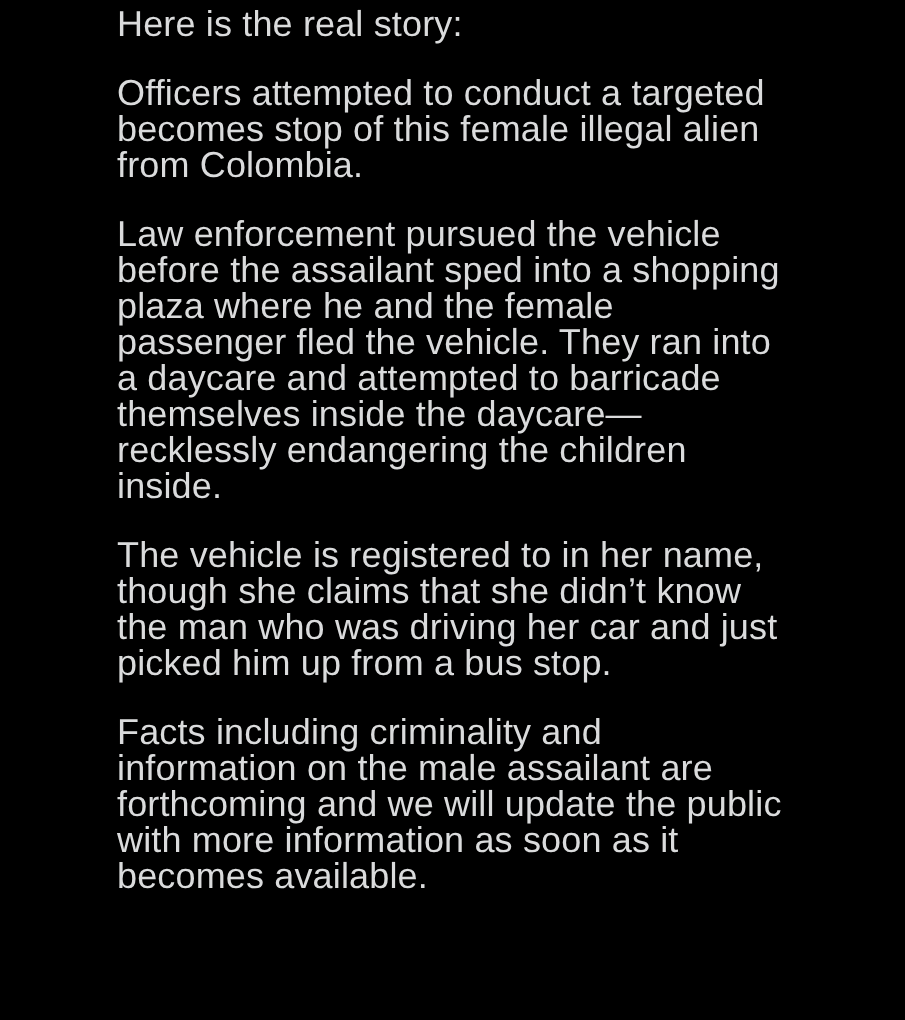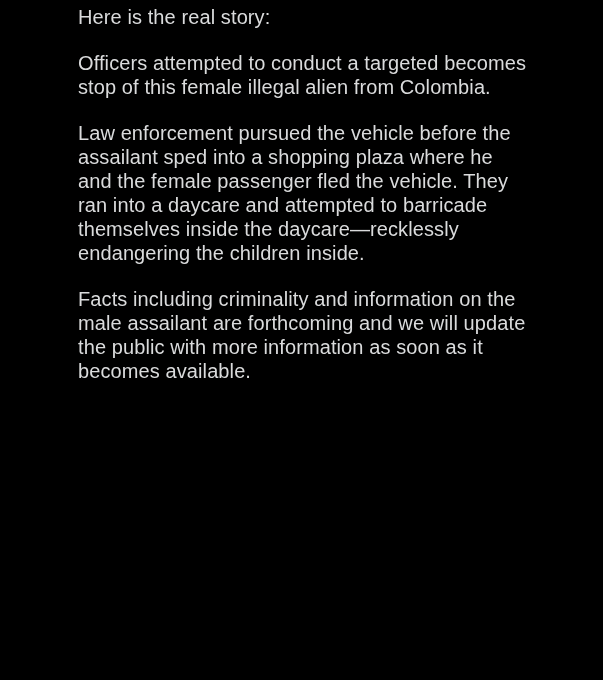--- a/index.html
+++ b/index.html
@@ -12,34 +12,35 @@
     background: #000000;
     overflow: hidden;
     font-family: "Liberation Sans", "DejaVu Sans", sans-serif;
   }
   .post {
     box-sizing: border-box;
     width: 603px;
     height: 580px;
     padding: 5px 76px 0 78px;
     color: #dadbdc;
-    font-size: 20px;
+    font-size: 24px;
     line-height: 24px;
     letter-spacing: 0.1px;
     font-weight: 400;
   }
   .post p {
     margin: 0 0 22px 0;
     white-space: pre-wrap; 
   }
   .post p:last-child {
     margin-bottom: 0;
   }
 </style>
 </head>
 <body style="background: rgb(0, 0, 0);">
 
 <main class="post" style="color: rgb(218, 219, 220);">
   <p>Here is the real story:</p>
   <p>Officers attempted to conduct a targeted becomes stop of this female illegal alien from Colombia.</p>
   <p>Law enforcement pursued the vehicle before the assailant sped into a shopping plaza where he and the female passenger fled the vehicle. They ran into a daycare and attempted to barricade themselves inside the daycare—recklessly endangering the children inside.</p>
+  <p>The vehicle is registered to in her name, though she claims that she didn’t know the man who was driving her car and just picked him up from a bus stop.</p>
   <p>Facts including criminality and information on the male assailant are forthcoming and we will update the public with more information as soon as it becomes available.</p>
 </main>
 
 </body></html>

